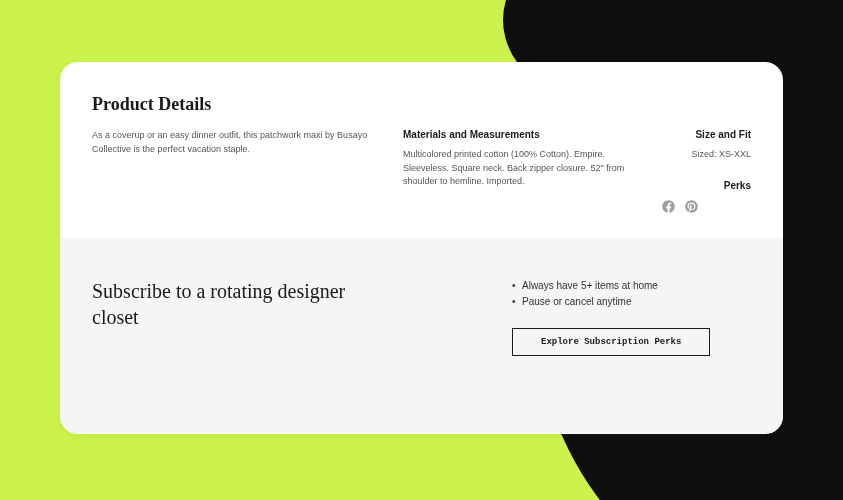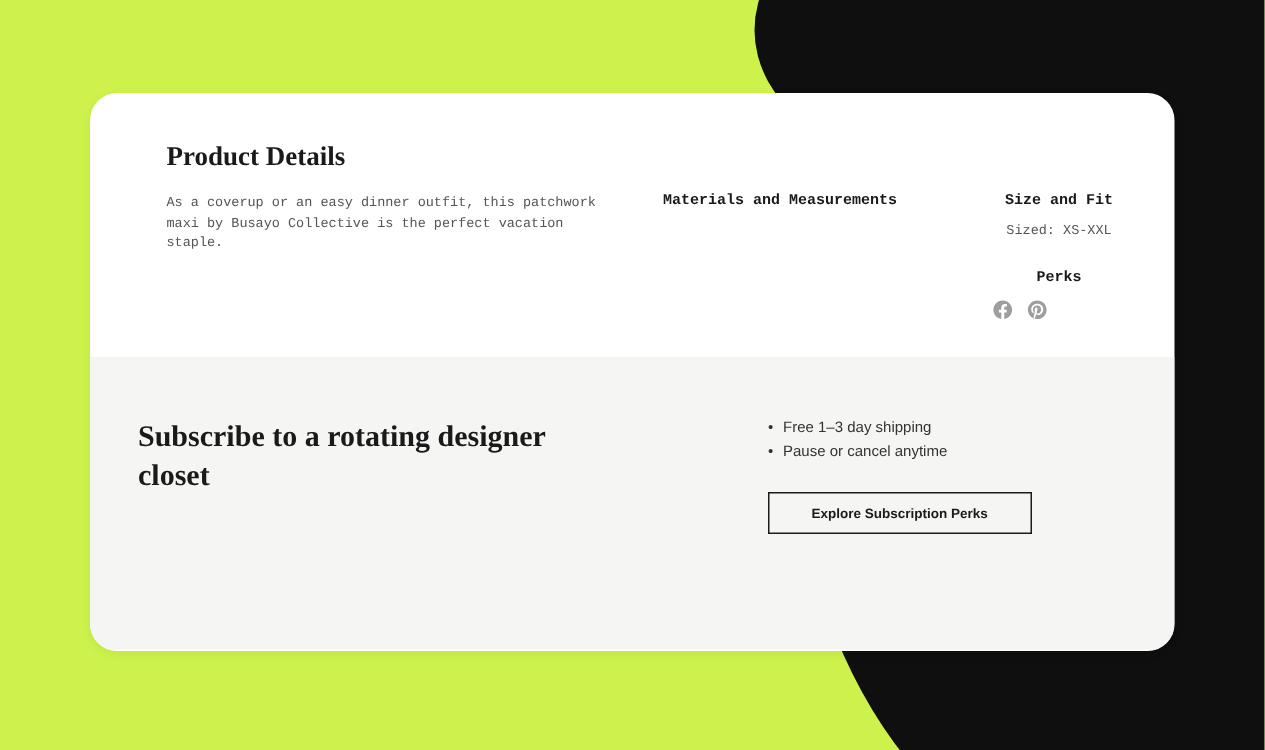--- a/index.html
+++ b/index.html
@@ -35,45 +35,44 @@
     left: 60px;
     top: 62px;
     width: 723px;
     height: 372px;
     background: #fff;
     border-radius: 18px;
     overflow: hidden;
     box-shadow: 0 2px 8px rgba(0,0,0,0.05);
   }
   .top {
-    padding: 32px 32px 24px 51px;
+    padding: 32px 32px 24px 32px;
     display: flex;
     flex-direction: column;
   }
   .pd-title {
     font-family: Georgia, "Times New Roman", serif;
     font-weight: 600;
     font-size: 18px;
     color: #1a1a1a;
     margin-bottom: 14px;
   }
   .cols {
     display: flex;
-    gap: 36px;
-    font-family: Liberation Mono, monospace;
+    gap: 16px;
   }
   .col-left {
     flex: 0 0 295px;
   }
   .col-mid {
     flex: 1;
   }
   .col-right {
     flex: 0 0 90px;
-    text-align: center;
+    text-align: right;
   }
   .desc {
     font-size: 9px;
     line-height: 1.5;
     color: #555;
   }
   .sub-h {
     font-size: 10px;
     font-weight: 700;
     color: #1a1a1a;
@@ -100,21 +99,21 @@
   .share-icons a { display: inline-flex; }
   .bottom {
     background: #f5f5f3;
     padding: 40px 32px 32px 32px;
     display: flex;
     gap: 40px;
     height: 195px;
   }
   .sub-title {
     font-family: Georgia, "Times New Roman", serif;
-    font-weight: 700;
+    font-weight: 400;
     font-size: 20px;
     line-height: 1.3;
     color: #1a1a1a;
     flex: 0 0 300px;
   }
   .perks {
     flex: 1;
     margin-left: 80px;
   }
   .perks ul {
@@ -136,37 +135,38 @@
   }
   .cta {
     display: inline-block;
     border: 1px solid #1a1a1a;
     background: transparent;
     padding: 8px 28px;
     font-size: 9px;
     font-weight: 700;
     color: #1a1a1a;
     cursor: pointer;
-    font-family: Liberation Sans, sans-serif;
+    font-family: Liberation Mono, monospace;
   }
 </style>
 </head>
 <body>
 
 <div class="blob"></div>
 
 <div class="card">
   <div class="top">
     <div class="pd-title">Product Details</div>
     <div class="cols">
       <div class="col-left">
         <div class="desc">As a coverup or an easy dinner outfit, this patchwork maxi by Busayo Collective is the perfect vacation staple.</div>
       </div>
       <div class="col-mid">
         <div class="sub-h">Materials and Measurements</div>
+        <div class="sub-t">Multicolored printed cotton (100% Cotton). Empire. Sleeveless. Square neck. Back zipper closure. 52" from shoulder to hemline. Imported.</div>
       </div>
       <div class="col-right">
         <div class="sub-h">Size and Fit</div>
         <div class="sub-t">Sized: XS-XXL</div>
         <div class="share-block">
           <div class="sub-h">Perks</div>
           <div class="share-icons">
             <a>
               <svg viewBox="0 0 24 24">
                   <path d="M12 2C6.48 2 2 6.48 2 12c0 5 3.66 9.13 8.44 9.88v-6.99H7.9V12h2.54V9.8c0-2.51 1.49-3.89 3.78-3.89 1.09 0 2.24.19 2.24.19v2.46h-1.26c-1.24 0-1.63.77-1.63 1.56V12h2.78l-.44 2.89h-2.34v6.99C18.34 21.13 22 17 22 12c0-5.52-4.48-10-10-10z"></path>
@@ -180,19 +180,19 @@
           </div>
         </div>
       </div>
     </div>
   </div>
 
   <div class="bottom">
     <div class="sub-title">Subscribe to a rotating designer closet</div>
     <div class="perks">
       <ul>
-        <li>Free 1–3 day shipping</li>
+        <li>Always have 5+ items at home</li>
         <li>Pause or cancel anytime</li>
       </ul>
       <button class="cta">Explore Subscription Perks</button>
     </div>
   </div>
 </div>
 
 </body></html>

